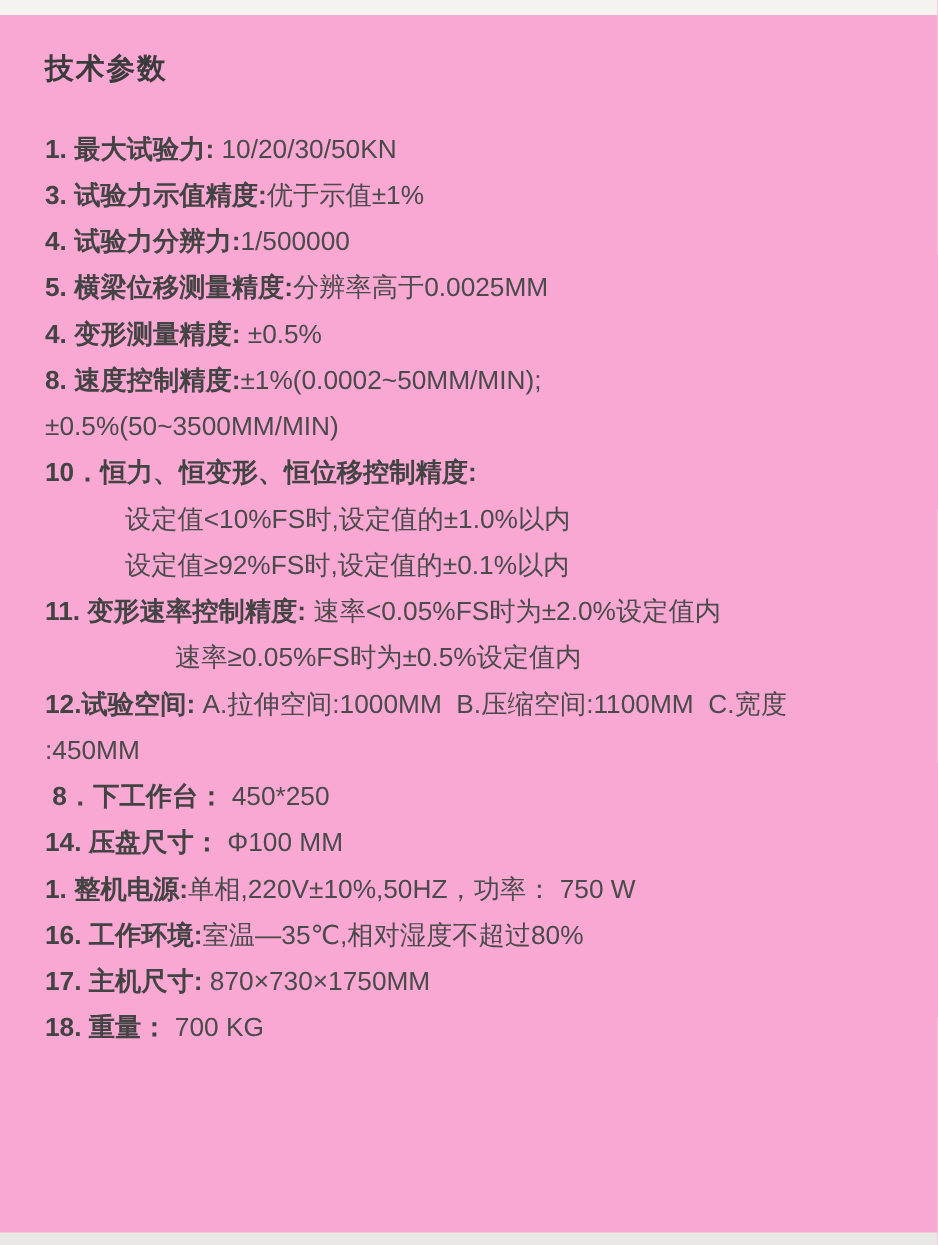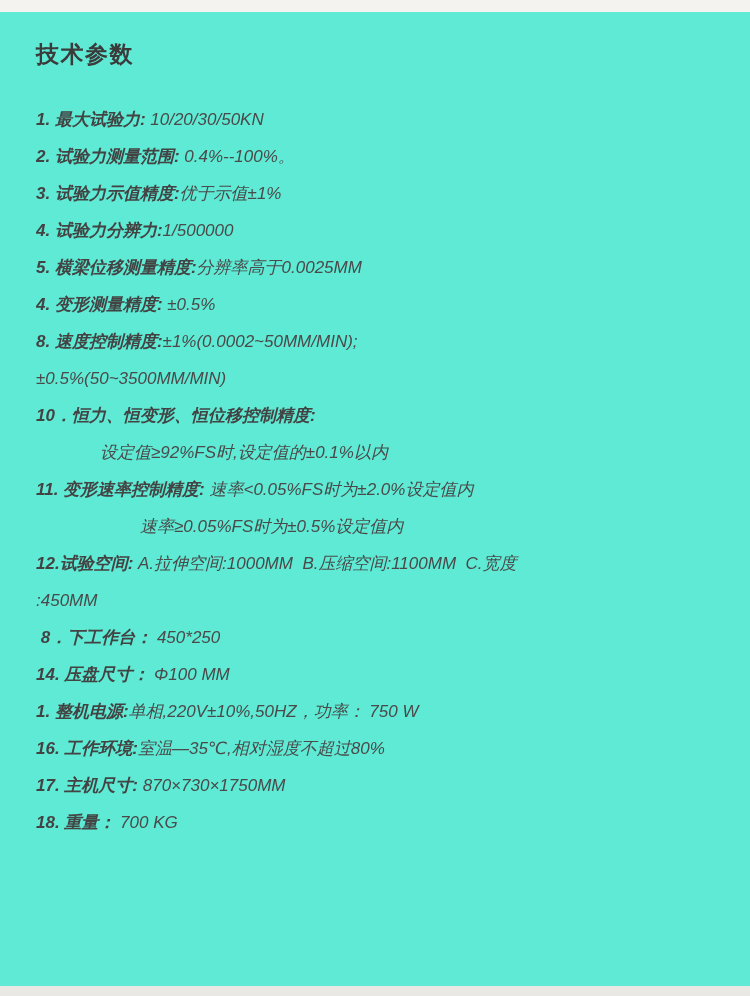--- a/index.html
+++ b/index.html
@@ -5,21 +5,21 @@
   * { margin: 0; padding: 0; box-sizing: border-box; }
   html, body { margin: 0; padding: 0; }
   body {
     font-family: "Liberation Sans", "DejaVu Sans", sans-serif;
     background: #ffffff;
   }
   .page {
     position: relative;
     width: 750px;
     height: 996px;
-    background: #5eead4;
+    background: #f9a8d4;
     overflow: hidden;
   }
   .edge-top {
     position: absolute;
     top: 0; left: 0; right: 0;
     height: 12px;
     background: #f4f3f0;
   }
   .edge-bottom {
     position: absolute;
@@ -34,51 +34,50 @@
   .page-title {
     font-size: 23px;
     line-height: 28px;
     font-weight: 700;
     color: #3b3b3b;
     letter-spacing: 1.5px;
     margin: 0 0 33px 0;
   }
   .spec-list { list-style: none; }
   .spec-line {
-    font-size: 17px;
+    font-size: 21px;
     line-height: 37px;
     color: #4a4a4a;
     white-space: pre;
     overflow: hidden;
-    font-style: italic;
   }
   .spec-line .lbl { font-weight: 700; color: #434343; }
   .spec-line .val { font-weight: 400; color: #4a4a4a; }
   .indent-a { padding-left: 64px; }
   .indent-b { padding-left: 104px; }
 </style>
 </head>
 <body>
 
 <div class="page">
   <div class="edge-top"></div>
 
   <div class="content">
     <h1 class="page-title">技术参数</h1>
 
     <div class="spec-list">
       <div class="spec-line"><span class="lbl">1. 最大试验力:</span><span class="val"> 10/20/30/50KN</span></div>
-      <div class="spec-line"><span class="lbl">2. 试验力测量范围:</span><span class="val"> 0.4%--100%。</span></div>
       <div class="spec-line"><span class="lbl">3. 试验力示值精度:</span><span class="val">优于示值±1%</span></div>
       <div class="spec-line"><span class="lbl">4. 试验力分辨力:</span><span class="val">1/500000</span></div>
       <div class="spec-line"><span class="lbl">5. 横梁位移测量精度:</span><span class="val">分辨率高于0.0025MM</span></div>
       <div class="spec-line"><span class="lbl">4. 变形测量精度:</span><span class="val"> ±0.5%</span></div>
       <div class="spec-line"><span class="lbl">8. 速度控制精度:</span><span class="val">±1%(0.0002~50MM/MIN);</span></div>
       <div class="spec-line"><span class="lbl"></span><span class="val">±0.5%(50~3500MM/MIN)</span></div>
       <div class="spec-line"><span class="lbl">10．恒力、恒变形、恒位移控制精度:</span><span class="val"></span></div>
+      <div class="spec-line indent-a"><span class="lbl"></span><span class="val">设定值&lt;10%FS时,设定值的±1.0%以内</span></div>
       <div class="spec-line indent-a"><span class="lbl"></span><span class="val">设定值≥92%FS时,设定值的±0.1%以内</span></div>
       <div class="spec-line"><span class="lbl">11. 变形速率控制精度:</span><span class="val"> 速率&lt;0.05%FS时为±2.0%设定值内</span></div>
       <div class="spec-line indent-b"><span class="lbl"></span><span class="val">速率≥0.05%FS时为±0.5%设定值内</span></div>
       <div class="spec-line"><span class="lbl">12.试验空间:</span><span class="val"> A.拉伸空间:1000MM  B.压缩空间:1100MM  C.宽度</span></div>
       <div class="spec-line"><span class="lbl"></span><span class="val">:450MM</span></div>
       <div class="spec-line"><span class="lbl"> 8．下工作台：</span><span class="val"> 450*250</span></div>
       <div class="spec-line"><span class="lbl">14. 压盘尺寸：</span><span class="val"> Φ100 MM</span></div>
       <div class="spec-line"><span class="lbl">1. 整机电源:</span><span class="val">单相,220V±10%,50HZ，功率： 750 W</span></div>
       <div class="spec-line"><span class="lbl">16. 工作环境:</span><span class="val">室温—35℃,相对湿度不超过80%</span></div>
       <div class="spec-line"><span class="lbl">17. 主机尺寸:</span><span class="val"> 870×730×1750MM</span></div>

